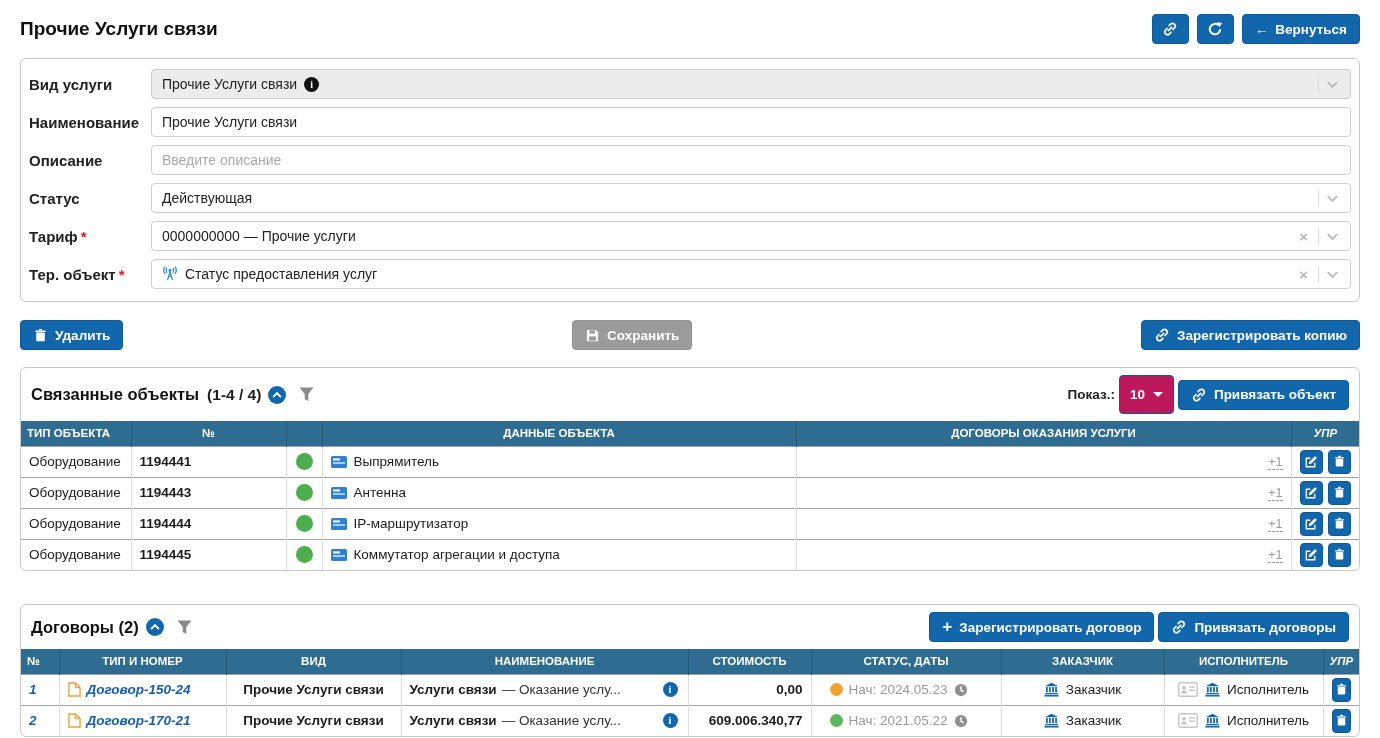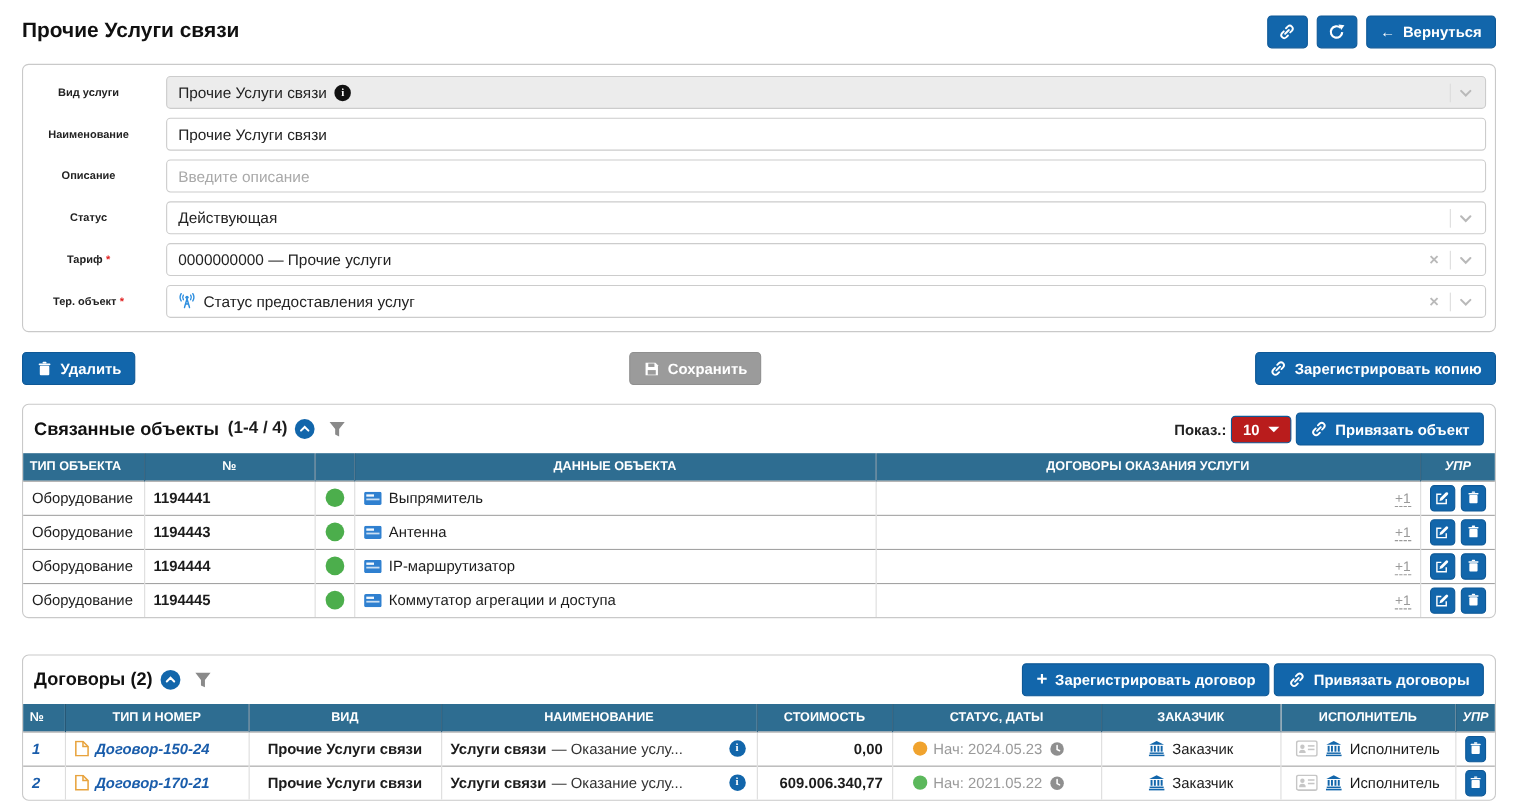--- a/index.html
+++ b/index.html
@@ -17,21 +17,21 @@
          justify-content:center; gap:7px; padding:0 12px; cursor:pointer; }
   .btn.icon-only { width:37px; padding:0; }
   .btn.gray { background:#9b9b9b; border-color:#8f8f8f; }
   .btn svg { display:block; }
 
   
   .panel { border:1px solid #c9c9c9; border-radius:6px; }
   .form-panel { margin-top:12px; padding:10px 8px 12px 8px; }
   .frow { display:flex; align-items:center; margin-top:8px; }
   .frow:first-child { margin-top:0; }
-  .flabel { width:122px; text-align:center; font-weight:700; font-size:10px; padding-right:19px;
+  .flabel { width:122px; text-align:left; font-weight:700; font-size:15px; padding-right:19px;
             color:#222; white-space:nowrap; flex:none; }
   .req { color:#e02020; margin-left:3px; font-weight:700; }
   .field { flex:1; height:30px; border:1px solid #ccc; border-radius:4px; background:#fff;
            display:flex; align-items:center; padding:0 10px; font-size:14px; color:#222; }
   .field.disabled { background:#ececec; }
   .field input { border:none; outline:none; background:transparent; width:100%; font-size:14px;
                  font-family:inherit; color:#222; height:100%; }
   .field input::placeholder { color:#a9a9a9; }
   .adorn { margin-left:auto; display:flex; align-items:center; color:#b9b9b9; flex:none; }
   .adorn .xmark { font-size:15px; font-weight:700; color:#b9b9b9; padding:0 4px; cursor:pointer; }
@@ -51,22 +51,22 @@
   .sect2 { margin-top:33px; }
   .sect-head { display:flex; align-items:center; padding:7px 10px; }
   .sect-title { font-size:16.5px; font-weight:700; color:#111; }
   .sect-range { font-size:15.5px; font-weight:700; margin-left:8px; }
   .collapse-btn { width:18px; height:18px; border-radius:50%; background:#1266ab; color:#fff;
                   display:inline-flex; align-items:center; justify-content:center; margin-left:7px;
                   cursor:pointer; flex:none; }
   .funnel-btn { color:#8a8a8a; margin-left:12px; cursor:pointer; display:inline-flex; }
   .head-right { margin-left:auto; display:flex; align-items:center; gap:4px; }
   .show-label { font-weight:700; font-size:13.5px; color:#222; }
-  .pagesize { background:#b91c1c; border:1px solid #0e5896; color:#fff; border-radius:4px;
-              height:25px; padding:0 10px; display:inline-flex; align-items:center; gap:8px;
+  .pagesize { background:#be185d; border:1px solid #0e5896; color:#fff; border-radius:4px;
+              height:39px; padding:0 10px; display:inline-flex; align-items:center; gap:8px;
               font-weight:700; font-size:13.5px; cursor:pointer; }
   .caret-down { width:0; height:0; border-left:5px solid transparent; border-right:5px solid transparent;
                 border-top:5px solid #fff; }
 
   
   table { width:100%; border-collapse:collapse; table-layout:fixed; }
   thead th { background:#2e6d91; color:#fff; font-size:11.5px; font-weight:700; height:25px;
              padding:2px 6px; border-right:1px solid #275876; text-align:center; white-space:nowrap;
              overflow:hidden; }
   thead th:last-child { border-right:none;font-style:italic; }

